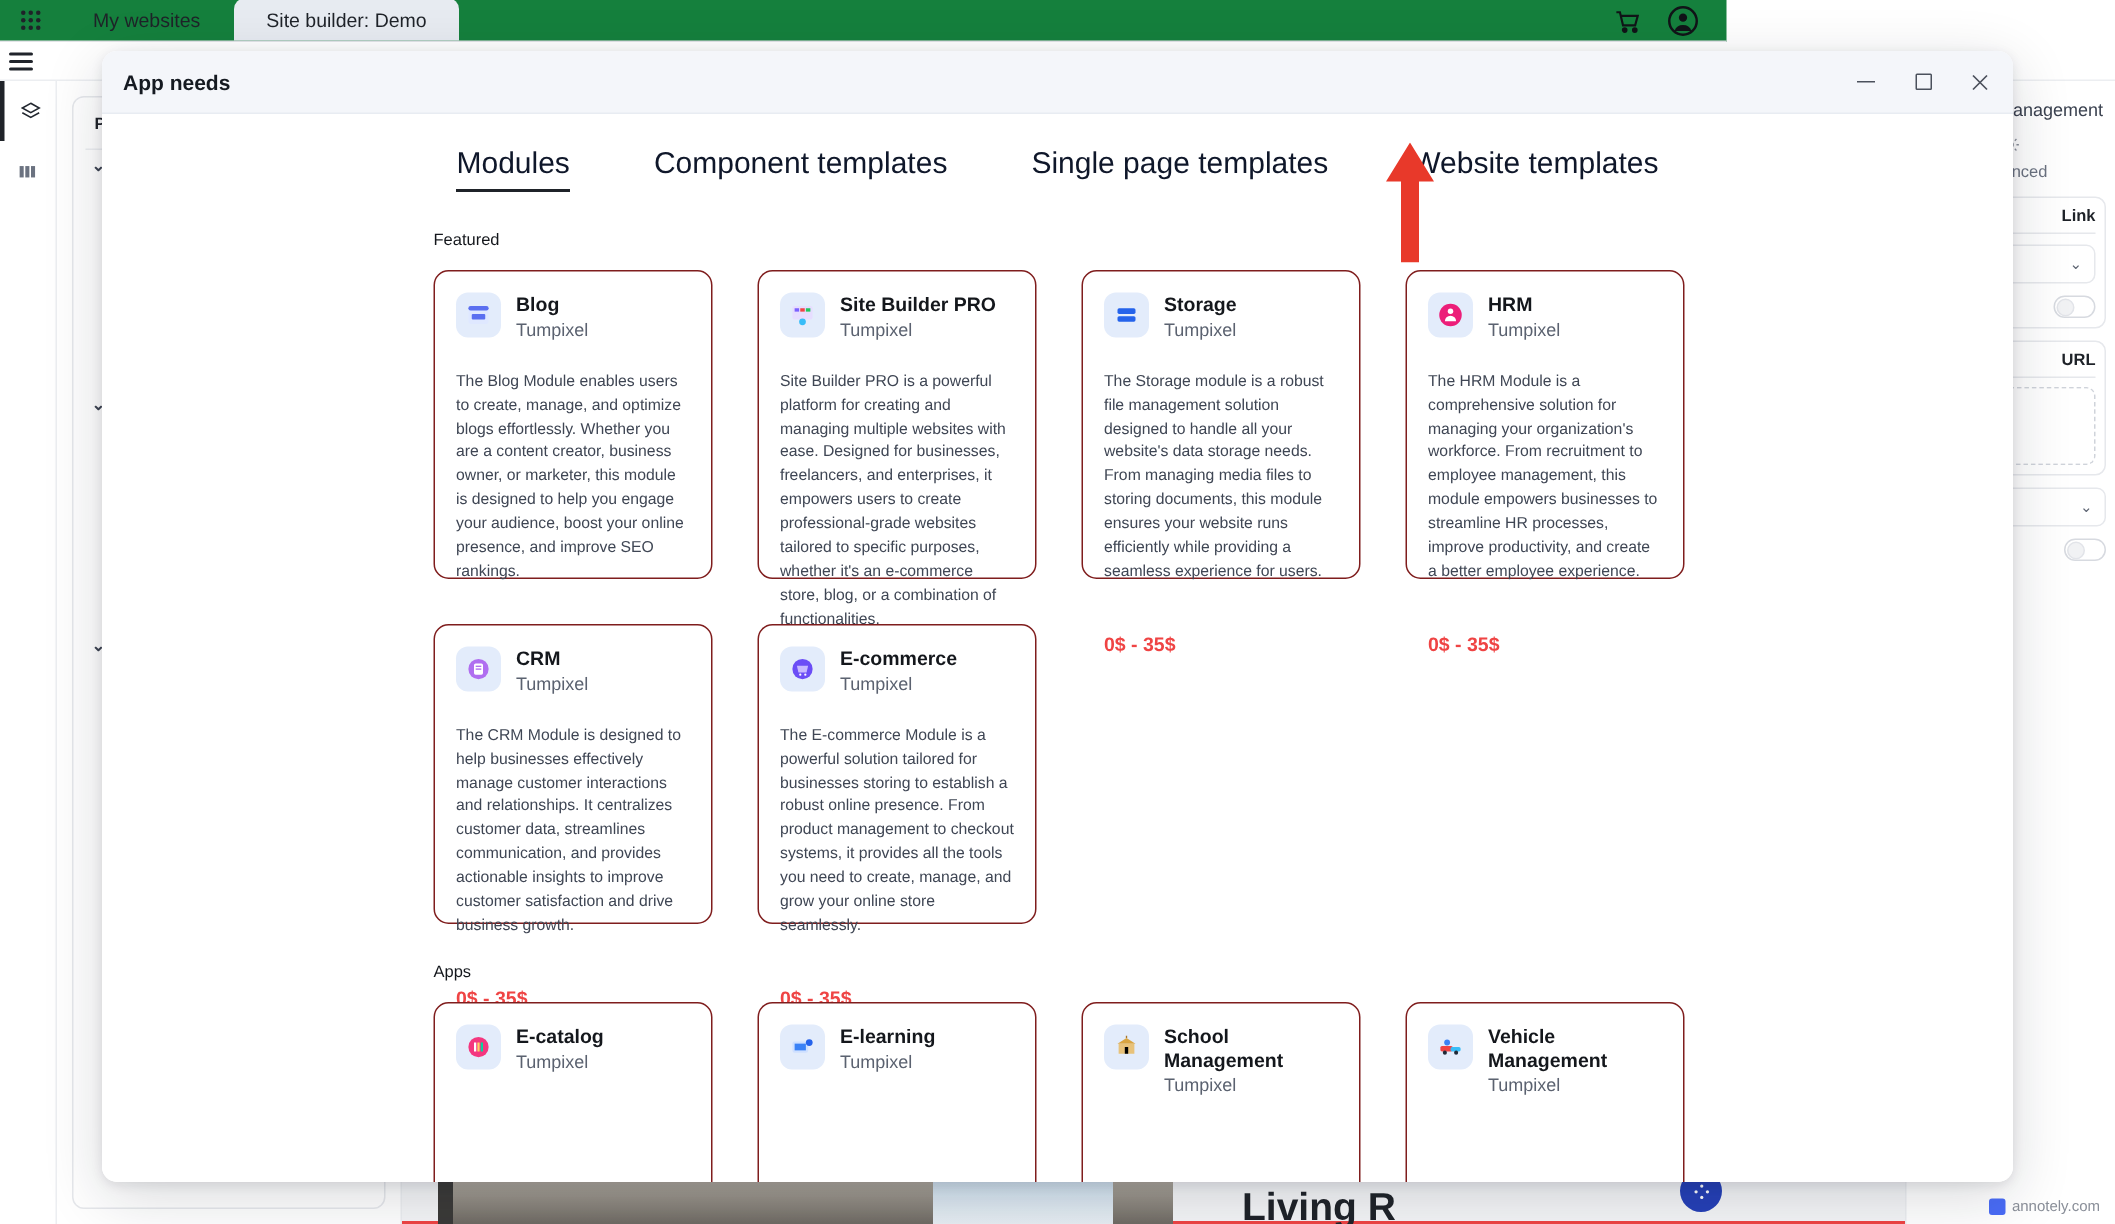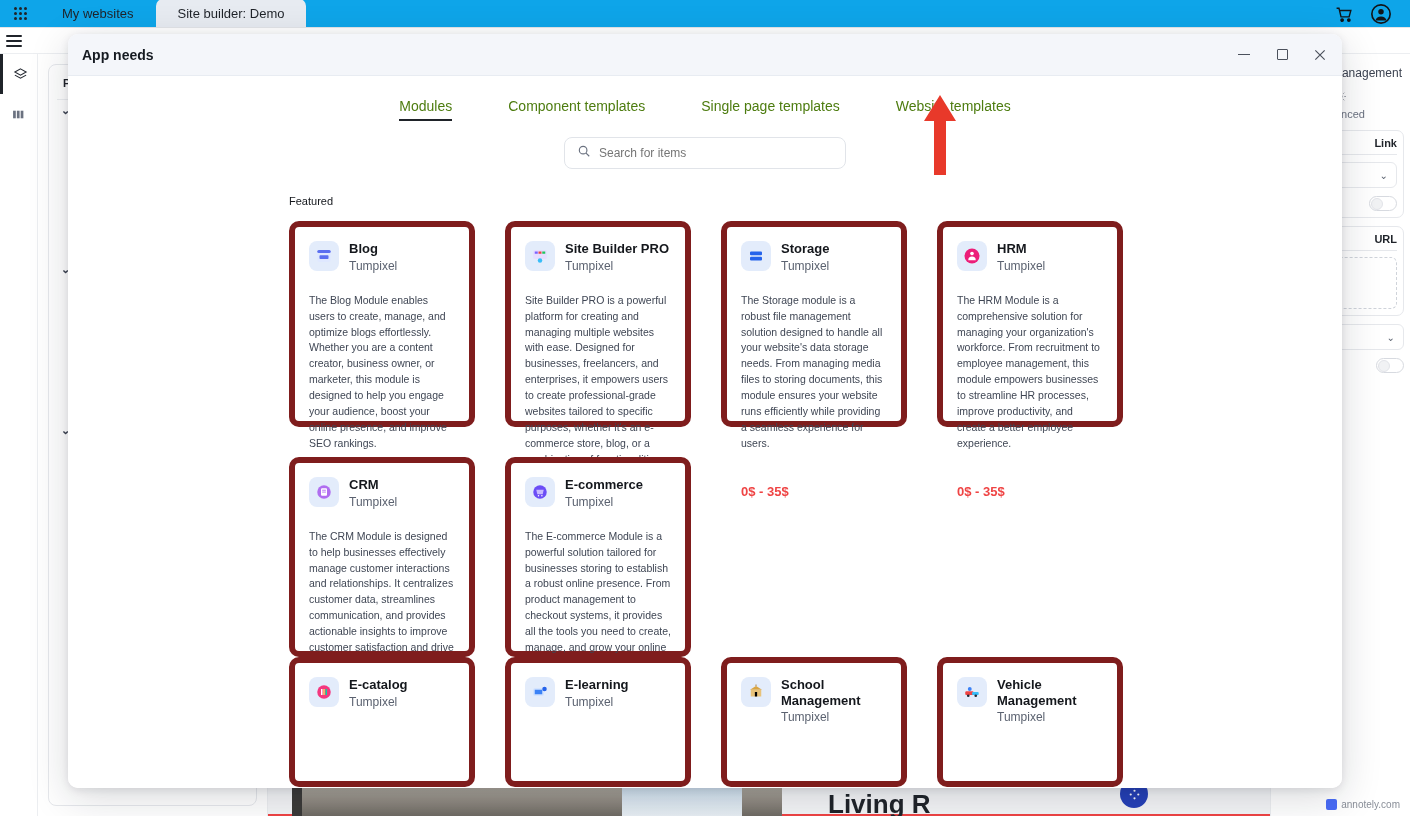--- a/index.html
+++ b/index.html
@@ -6,22 +6,22 @@
   html, body {
     width: 1410px; height: 816px;
     font-family: "Liberation Sans", sans-serif;
     background: #ffffff;
     overflow: hidden;
   }
   #root { position: relative; width: 1410px; height: 816px; }
 
   
   .topbar {
-    position: absolute; top: 0; left: 0; width: 1410px; height: 28px;
-    background: #0ea5e9; border-bottom: 1px solid #e3e5e8;
+    position: absolute; top: 0; left: 0; width: 1151px; height: 28px;
+    background: #15803d; border-bottom: 1px solid #e3e5e8;
     display: flex; align-items: flex-end; justify-content: space-between;
   }
   .grid-icon { width: 40px; display: flex; justify-content: center; align-items: center;
                height: 28px; }
   .grid-dots { display: grid; grid-template-columns: repeat(3, 3px); gap: 2px; }
   .grid-dots i { width: 3px; height: 3px; background: #1f2329; border-radius: 50%; display:block; }
   .tab {
     height: 28px; display: flex; align-items: center; padding: 0 22px;
     font-size: 13px; color: #1f2329; cursor: pointer;
   }
@@ -111,37 +111,37 @@
   .modal-title { font-size: 14px; font-weight: bold; color:#151a21; }
   .win-ctrls { margin-left:auto; display:flex; align-items:center; gap: 22px; color:#444a55; }
   .win-ctrls span { cursor:pointer; display:flex; align-items:center; justify-content:center;
                     width: 16px; height: 16px; }
   .wc-min { width: 12px; height: 1.5px; background:#4b515c; }
   .wc-max { width: 11px; height: 11px; border: 1.5px solid #4b515c; border-radius: 1px; }
 
   .modal-body { flex: 1; overflow: hidden; position: relative; background:#fff; }
 
   .nav-tabs { display:flex; justify-content:center; gap: 56px; padding: 22px 0 0 0;
-              font-size: 14px; color:#4d7c0f; }
+              font-size: 20px; color:#0f172a; }
   .nav-tabs span { cursor:pointer; padding-bottom: 5px; }
   .nav-tabs span.active { font-weight: normal; border-bottom: 2px solid #1f2329; }
 
   .search-wrap { display:flex; justify-content:center; margin-top: 16px; }
   .search-box { width: 282px; height: 32px; border:1px solid #e1e4e9; border-radius: 8px;
                 display:flex; align-items:center; gap: 8px; padding: 0 12px; background:#fff; }
   .search-box input { border:none; outline:none; font-size: 12px; color:#6b7280;
                       font-family:"Liberation Sans", sans-serif; width: 100%; background: transparent; }
 
   .section-title { font-size: 11px; font-weight: normal; color:#14171c;
                    margin: 26px 0 14px 221px; }
 
   .grid { display:grid; grid-template-columns: repeat(4, 186px); gap: 30px;
           margin-left: 221px; }
 
-  .card { border:6px solid #7f1d1d; border-radius: 10px; background:#fff; padding: 14px;
+  .card { border:1px solid #7f1d1d; border-radius: 10px; background:#fff; padding: 14px;
           cursor:pointer; display:flex; flex-direction:column; }
   .card-head { display:flex; gap: 10px; align-items:flex-start; }
   .app-icon { width: 30px; height: 30px; border-radius: 8px; background:#e3ecfb;
               display:flex; align-items:center; justify-content:center; flex: none; }
   .app-name { font-size: 13px; font-weight: bold; color:#14171c; line-height: 1.2; }
   .app-vendor { font-size: 12px; color:#5b6270; margin-top: 2px; }
   .app-desc { font-size: 10.5px; color:#3f4654; line-height: 1.52; margin-top: 20px; }
   .app-price { font-size: 13px; font-weight: bold; color:#ef4444; margin-top: 32px; }
 
   .featured-row1 .card { height: 206px; }
@@ -356,31 +356,20 @@
     <div class="modal-body">
       <div class="scroll-area">
 
         <div class="nav-tabs">
           <span class="active">Modules</span>
           <span>Component templates</span>
           <span>Single page templates</span>
           <span>Website templates</span>
         </div>
 
-        <div class="search-wrap">
-          <div class="search-box">
-            <span>
-              <svg width="14" height="14" viewBox="0 0 24 24" fill="none" stroke="#6b7280" stroke-width="2">
-                <circle cx="10.5" cy="10.5" r="6.5"></circle>
-                  <path d="M15.5 15.5L21 21"></path>
-              </svg>
-            </span>
-            <input type="text" placeholder="Search for items" style="">
-          </div>
-        </div>
 
         <div class="section-title">Featured</div>
 
         <div class="grid featured-row1">
           <div class="card">
             <div class="card-head">
               <span class="app-icon">
                 <svg width="18" height="18" viewBox="0 0 24 24">
                     <rect x="3" y="4" width="18" height="16" rx="3" fill="#dfe8ff"></rect>
                     <rect x="3" y="4" width="18" height="4" rx="2" fill="#5b6ff0"></rect>
@@ -485,20 +474,21 @@
               <div>
                 <div class="app-name">E-commerce</div>
                 <div class="app-vendor">Tumpixel</div>
               </div>
             </div>
             <div class="app-desc">The E-commerce Module is a powerful solution tailored for businesses storing to establish a robust online presence. From product management to checkout systems, it provides all the tools you need to create, manage, and grow your online store seamlessly.</div>
             <div class="app-price">0$ - 35$</div>
           </div>
         </div>
 
+        <div class="section-title">Apps</div>
 
         <div class="grid apps-grid">
           <div class="card">
             <div class="card-head">
               <span class="app-icon">
                 <svg width="18" height="18" viewBox="0 0 24 24">
                     <circle cx="12" cy="12" r="9" fill="#f4377f"></circle>
                     <rect x="8" y="8" width="2" height="8" fill="#fff"></rect>
                     <rect x="11" y="8" width="2" height="8" fill="#ffd166"></rect>
                     <rect x="14" y="8" width="2" height="8" fill="#06d6a0"></rect>

